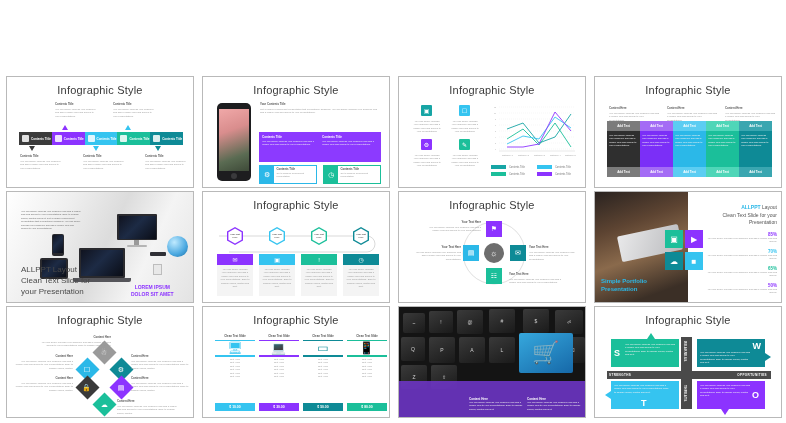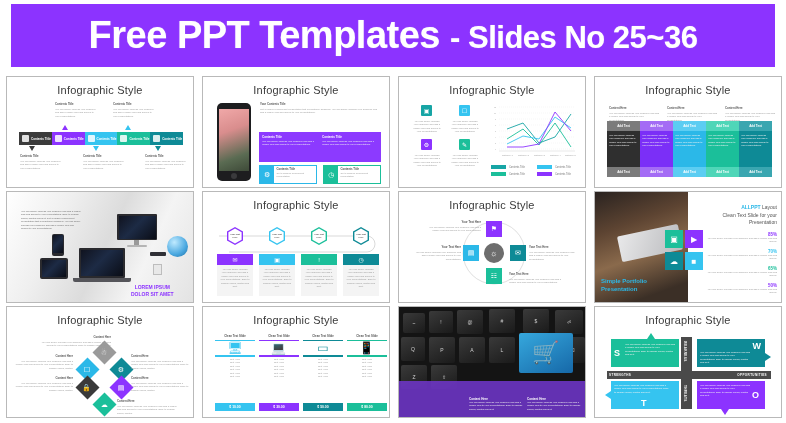--- a/index.html
+++ b/index.html
@@ -117,26 +117,20 @@
   
   .swot { position:absolute; width:68px; height:28px; }
   .swot-l { position:absolute; font-size:3px; font-weight:bold; color:#fff; letter-spacing:.4px; }
   .bar-h { position:absolute; background:#4a4a4a; }
 </style>
 </head>
 <body>
 
 <div id="page">
 
-  <div class="banner">
-    <div class="banner-title">
-      <span>Free PPT Templates</span>
-      <span class="sub">- Slides No 25~36</span>
-    </div>
-  </div>
 
   <div class="grid">
 
     <div class="slide">
       <div class="slide-title">Infographic Style</div>
 
       <div class="tiny-b" style="position:absolute;left:48px;top:26px;">Contents Title</div>
       <div class="tiny s1-txt" style="left:48px;top:31px;">You can simply impress your audience and add a unique zing and appeal to your Presentations.</div>
       <div class="tiny-b" style="position:absolute;left:106px;top:26px;">Contents Title</div>
       <div class="tiny s1-txt" style="left:106px;top:31px;">You can simply impress your audience and add a unique zing and appeal to your Presentations.</div>
@@ -358,20 +352,25 @@
       <div class="dev" style="left:33px;top:66px;width:28px;height:21px;border-radius:2px;">
         <div class="dev-scr" style="position:absolute;inset:2px;"></div>
       </div>
       <div class="dev" style="left:45px;top:42px;width:12px;height:22px;border-radius:2px;">
         <div class="dev-scr" style="position:absolute;inset:1px 1px 3px 1px;"></div>
       </div>
       <div class="dev" style="left:143px;top:60px;width:16px;height:4px;background:#303036;border-radius:1px;"></div>
       <div class="dev" style="left:146px;top:72px;width:9px;height:11px;background:#e8e8e8;border:0.5px solid #bdbdbd;"></div>
       <div style="position:absolute;left:160px;top:44px;width:21px;height:21px;border-radius:50%;background:radial-gradient(circle at 35% 30%,#bfeaff,#4aa8e0 60%,#1d6fa5);"></div>
 
+      <div style="position:absolute;left:14px;top:73px;font-size:8px;color:#4a4a4a;line-height:1.35;">
+        <div>ALLPPT Layout</div>
+        <div>Clean Text Slide for</div>
+        <div>your Presentation</div>
+      </div>
       <div style="position:absolute;left:124px;top:92px;font-size:5px;font-weight:bold;color:#8c33ff;line-height:1.3;text-align:center;">
         <div>LOREM IPSUM</div>
         <div>DOLOR SIT AMET</div>
       </div>
     </div>
 
     <div class="slide">
       <div class="slide-title">Infographic Style</div>
 
       <svg style="position:absolute;left:14px;top:40px;width:162px;height:26px;" viewBox="0 0 162 26">

